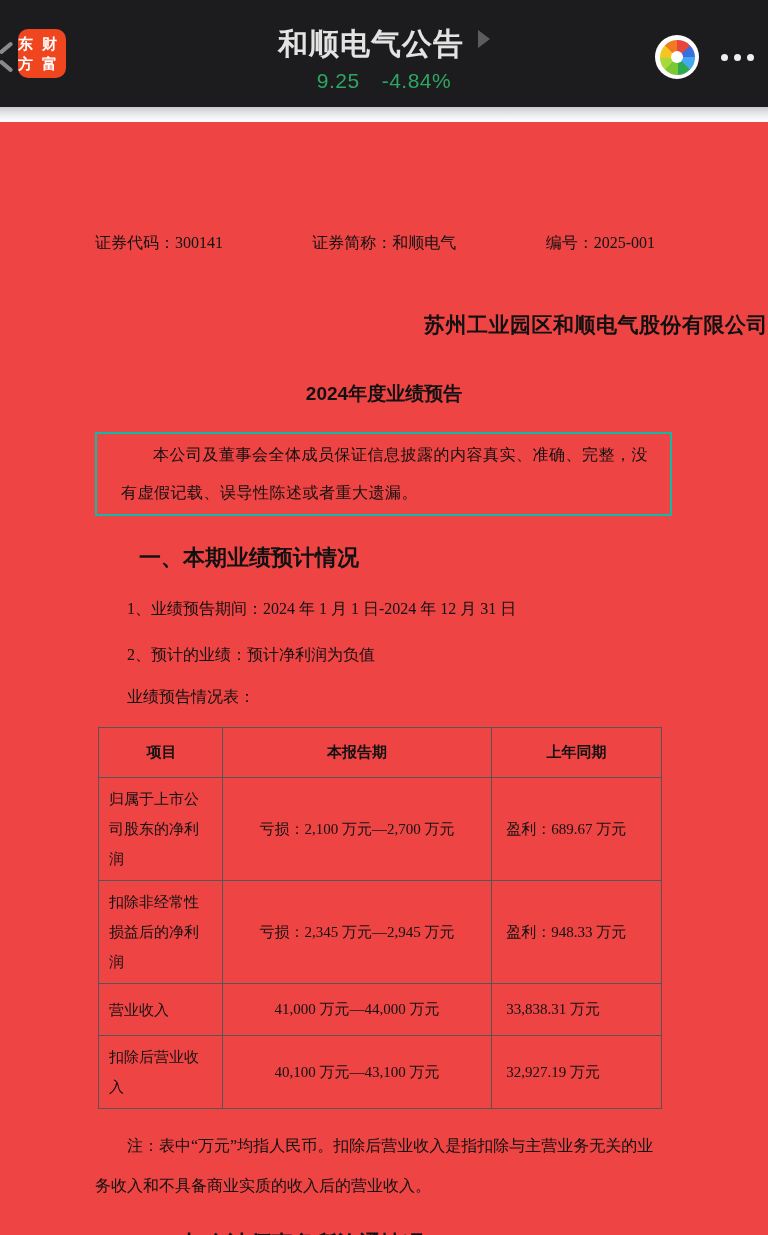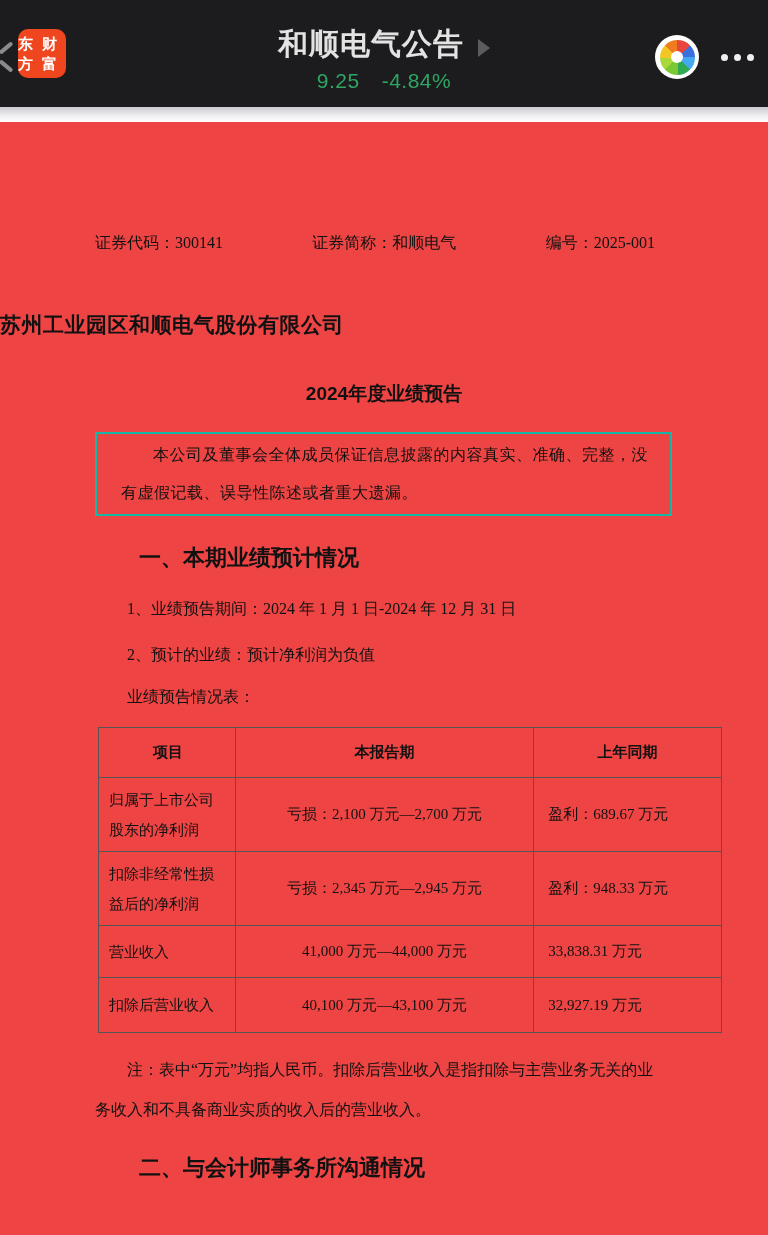--- a/index.html
+++ b/index.html
@@ -43,21 +43,21 @@
     align-items: center; justify-content: center;
     letter-spacing: 1px;
   }
 
   .title-block {
     position: absolute; top: 0; left: 0; width: 100%;
     text-align: center;
   }
   .title-row {
     margin-top: 24px;
-    display: inline-flex; align-items: center;
+    display: inline-flex; align-items: flex-start;
     cursor: pointer;
   }
   .page-title {
     color: #e3e3e3;
     font-size: 30px; font-weight: 600;
     letter-spacing: 1px;
   }
   .caret {
     width: 0; height: 0;
     margin-left: 14px; margin-top: 6px;
@@ -129,21 +129,21 @@
     font-family: "Liberation Serif", "DejaVu Serif", serif;
     font-size: 16px;
   }
   .meta-row {
     margin: 111px 113px 0 95px;
     display: flex; justify-content: space-between;
     font-size: 16px;
   }
   .doc-title {
     margin-top: 57px;
-    text-align: left;
+    text-align: right;
     font-size: 21px; font-weight: bold;
     font-family: "Liberation Sans", sans-serif;
     letter-spacing: 0.5px;
   }
   .doc-subtitle {
     margin-top: 42px;
     text-align: center;
     font-size: 19px; font-weight: bold;
     font-family: "Liberation Sans", sans-serif;
   }
@@ -166,21 +166,21 @@
   }
   .para {
     margin: 26px 95px 0 95px;
     text-indent: 2em;
     line-height: 19px;
   }
 
   table.perf {
     margin: 21px 0 0 98px;
     border-collapse: collapse;
-    width: 624px;
+    width: 564px;
     font-size: 15px;
   }
   table.perf th, table.perf td {
     border: 1px solid #555555;
     vertical-align: middle;
   }
   table.perf th {
     height: 50px;
     font-family: "Liberation Sans", sans-serif;
     font-weight: bold;

